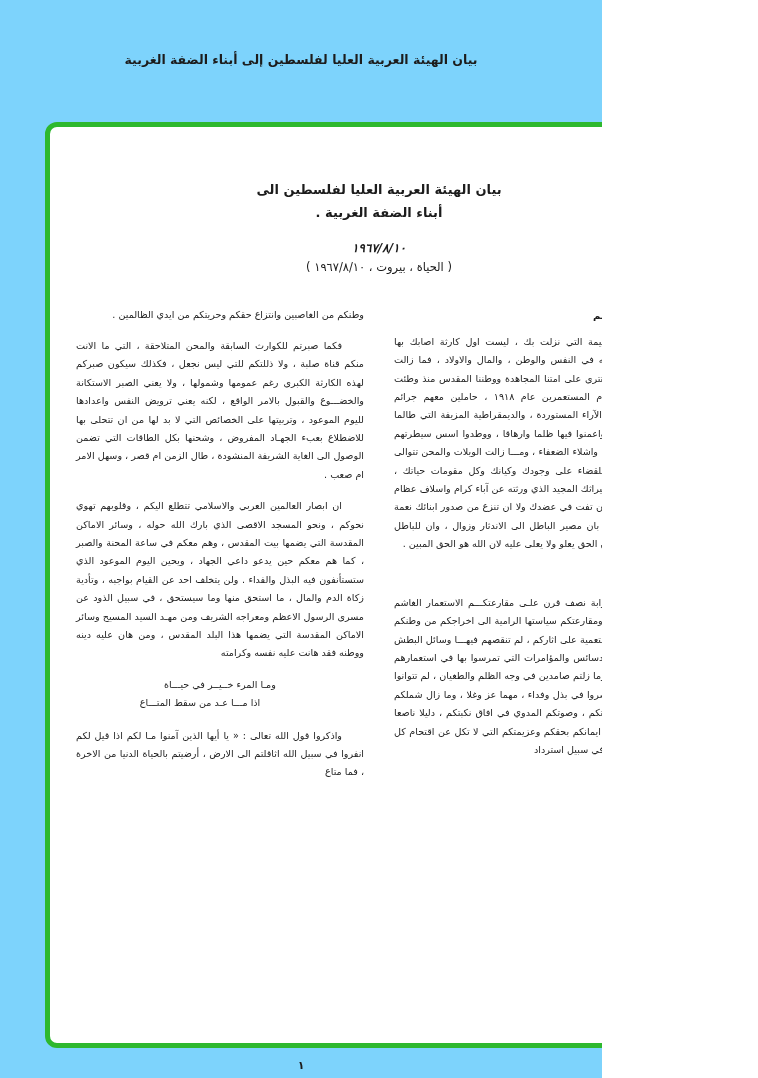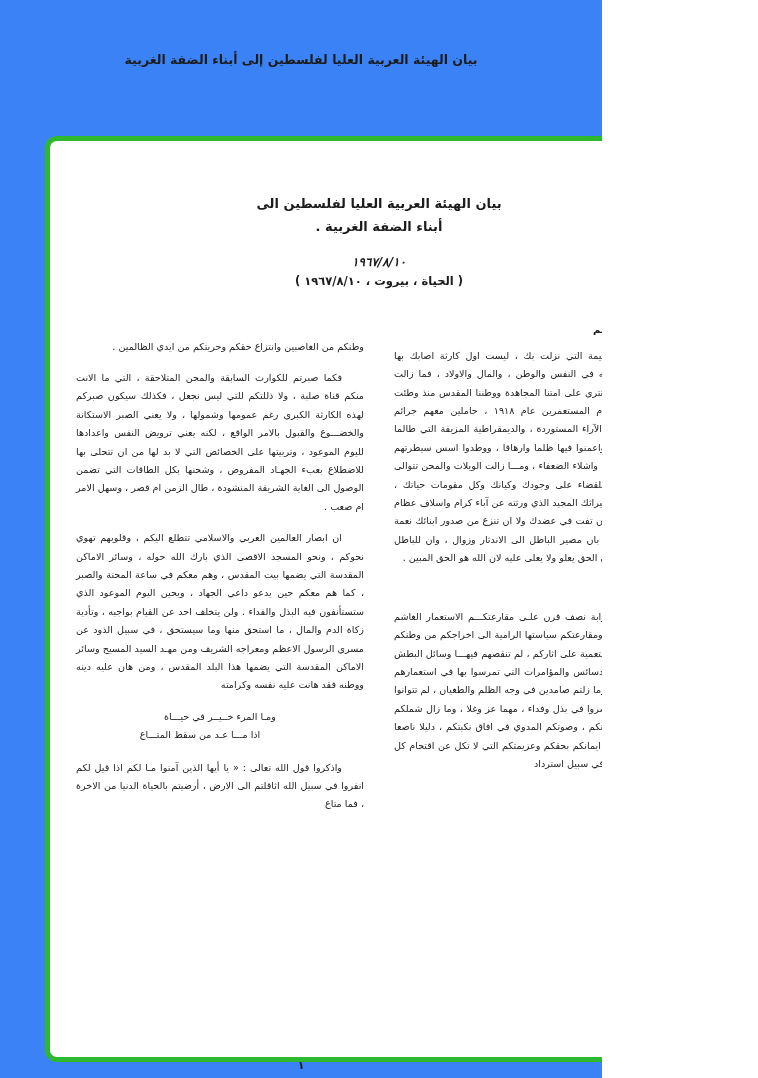--- a/index.html
+++ b/index.html
@@ -6,42 +6,42 @@
     margin: 0;
     padding: 0;
     background: #ffffff;
     font-family: "DejaVu Sans", sans-serif;
     color: #1c1c1c;
   }
   .page {
     position: relative;
     width: 602px;
     height: 1078px;
-    background: #3b82f6;
+    background: #7dd3fc;
     overflow: hidden;
   }
   .header-title {
     direction: rtl;
     text-align: center;
     font-weight: bold;
     font-size: 12.5px;
     padding-top: 52px;
     letter-spacing: 0.2px;
   }
   .source-line {
     direction: rtl;
     text-align: right;
     font-size: 8.5px;
     margin: 16px 57px 0 57px;
     color: #222;
   }
   .doc-frame {
     position: absolute;
     left: 45px;
-    top: 136px;
+    top: 122px;
     width: 668px;
     height: 926px;
     border: 5px solid #2eb82e;
     border-radius: 12px;
     box-sizing: border-box;
     background: #ffffff;
   }
   .doc-title {
     direction: rtl;
     text-align: center;
@@ -54,21 +54,21 @@
     direction: rtl;
     text-align: center;
     font-weight: bold;
     font-size: 12px;
     margin-top: 16px;
     font-style: italic;
   }
   .doc-citation {
     direction: rtl;
     text-align: center;
-    font-weight: bold;
+    font-weight: normal;
     font-size: 11.5px;
     margin-top: 5px;
   }
   .columns {
     direction: rtl;
     display: flex;
     gap: 30px;
     padding: 32px 26px 0 26px;
     box-sizing: border-box;
   }
@@ -83,21 +83,20 @@
     font-weight: bold;
     margin: 0 0 8px 0;
     font-size: 10px;
   }
   .para {
     margin: 0 0 13px 0;
     text-indent: 22px;
   }
   .para.no-indent {
     text-indent: 0;
-    margin-top: 18px;
   }
   .verse {
     margin: 4px 0 14px 0;
   }
   .verse-line {
     text-align: center;
     letter-spacing: 1px;
   }
   .verse-line2 {
     padding-right: 40px;

